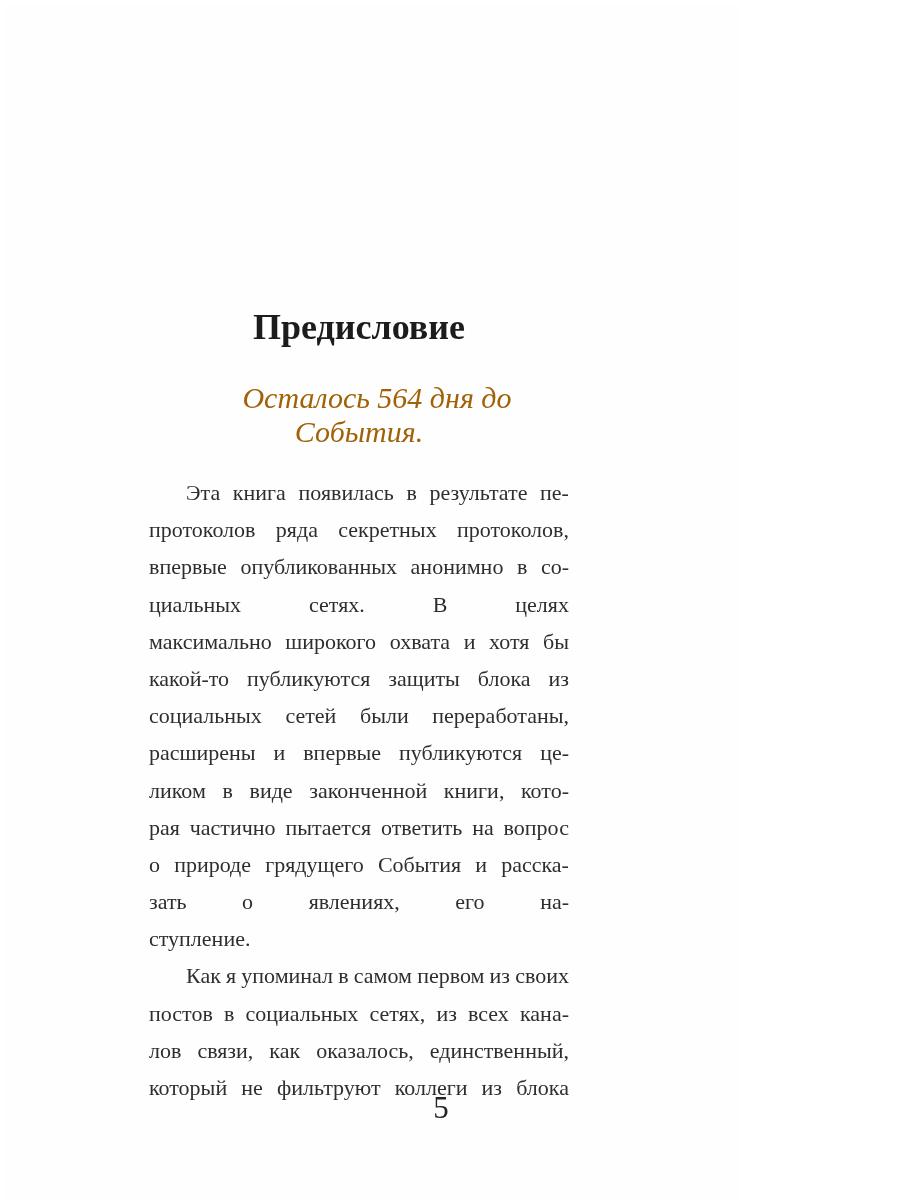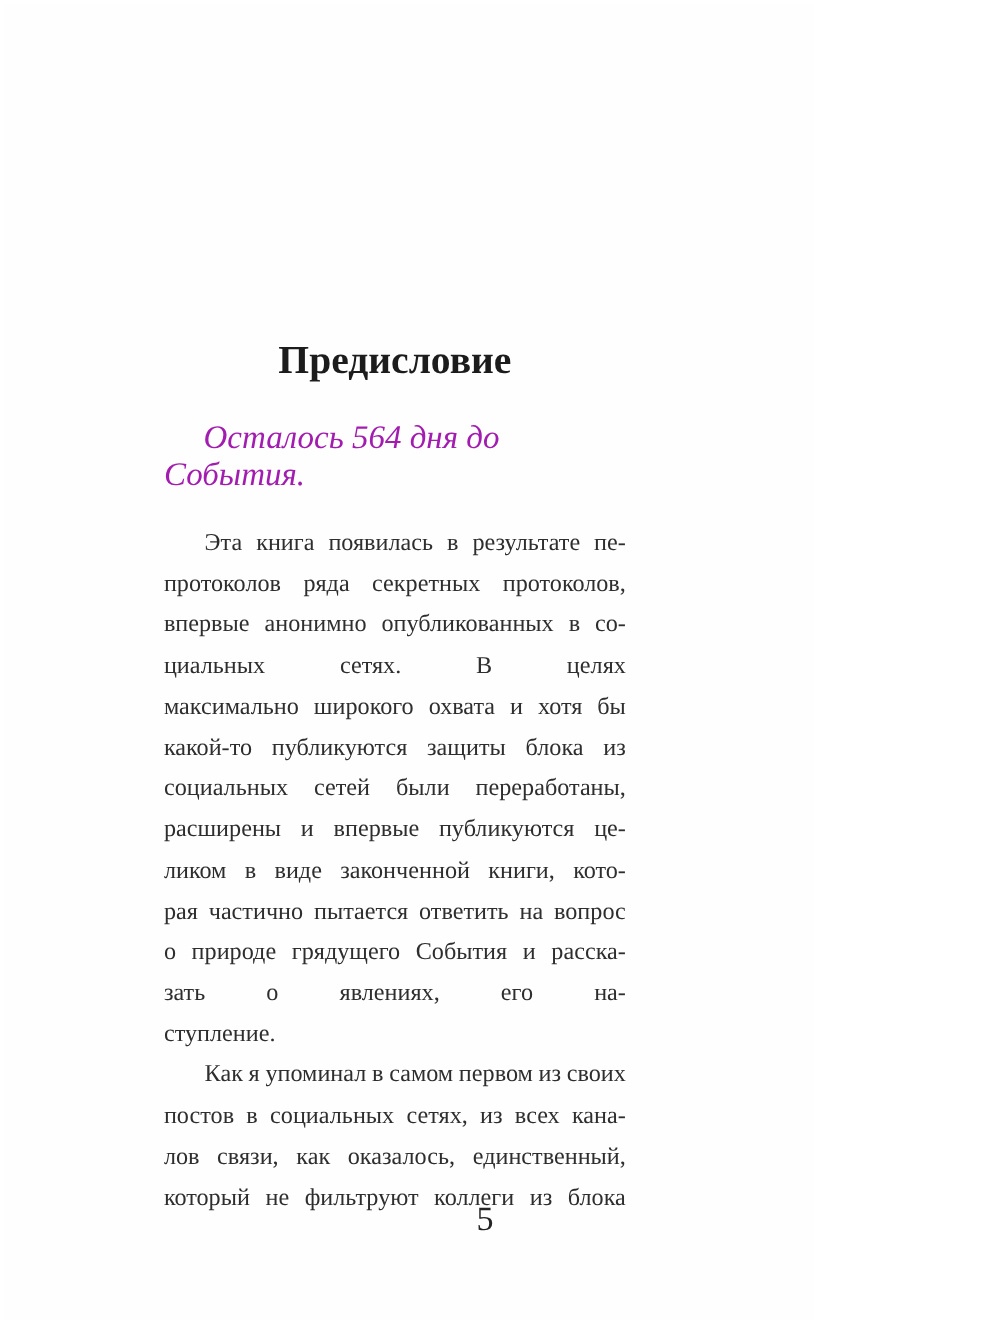--- a/index.html
+++ b/index.html
@@ -28,21 +28,22 @@
     text-align: center;
     color: #1c1c1c;
     letter-spacing: 0;
   }
   .epigraph {
     margin: 34px 0 0 0;
     font-style: italic;
     font-size: 30px;
     line-height: 34px;
     text-indent: 36px;
-    color: #a21caf;
+    color: #a16207;
+    text-align: center;
   }
   .body-text {
     margin-top: 25px;
   }
   .line {
     display: flex;
     justify-content: space-between;
     font-size: 22px;
     line-height: 37.2px;
     height: 37.2px;
@@ -86,22 +87,22 @@
         <span>пе-</span>
       </div>
       <div class="line">
         <span>протоколов</span>
         <span>ряда</span>
         <span>секретных</span>
         <span>протоколов,</span>
       </div>
       <div class="line">
         <span>впервые</span>
+        <span>опубликованных</span>
         <span>анонимно</span>
-        <span>опубликованных</span>
         <span>в</span>
         <span>со-</span>
       </div>
       <div class="line">
         <span>циальных</span>
         <span>сетях.</span>
         <span>В</span>
         <span>целях</span>
       </div>
       <div class="line">

